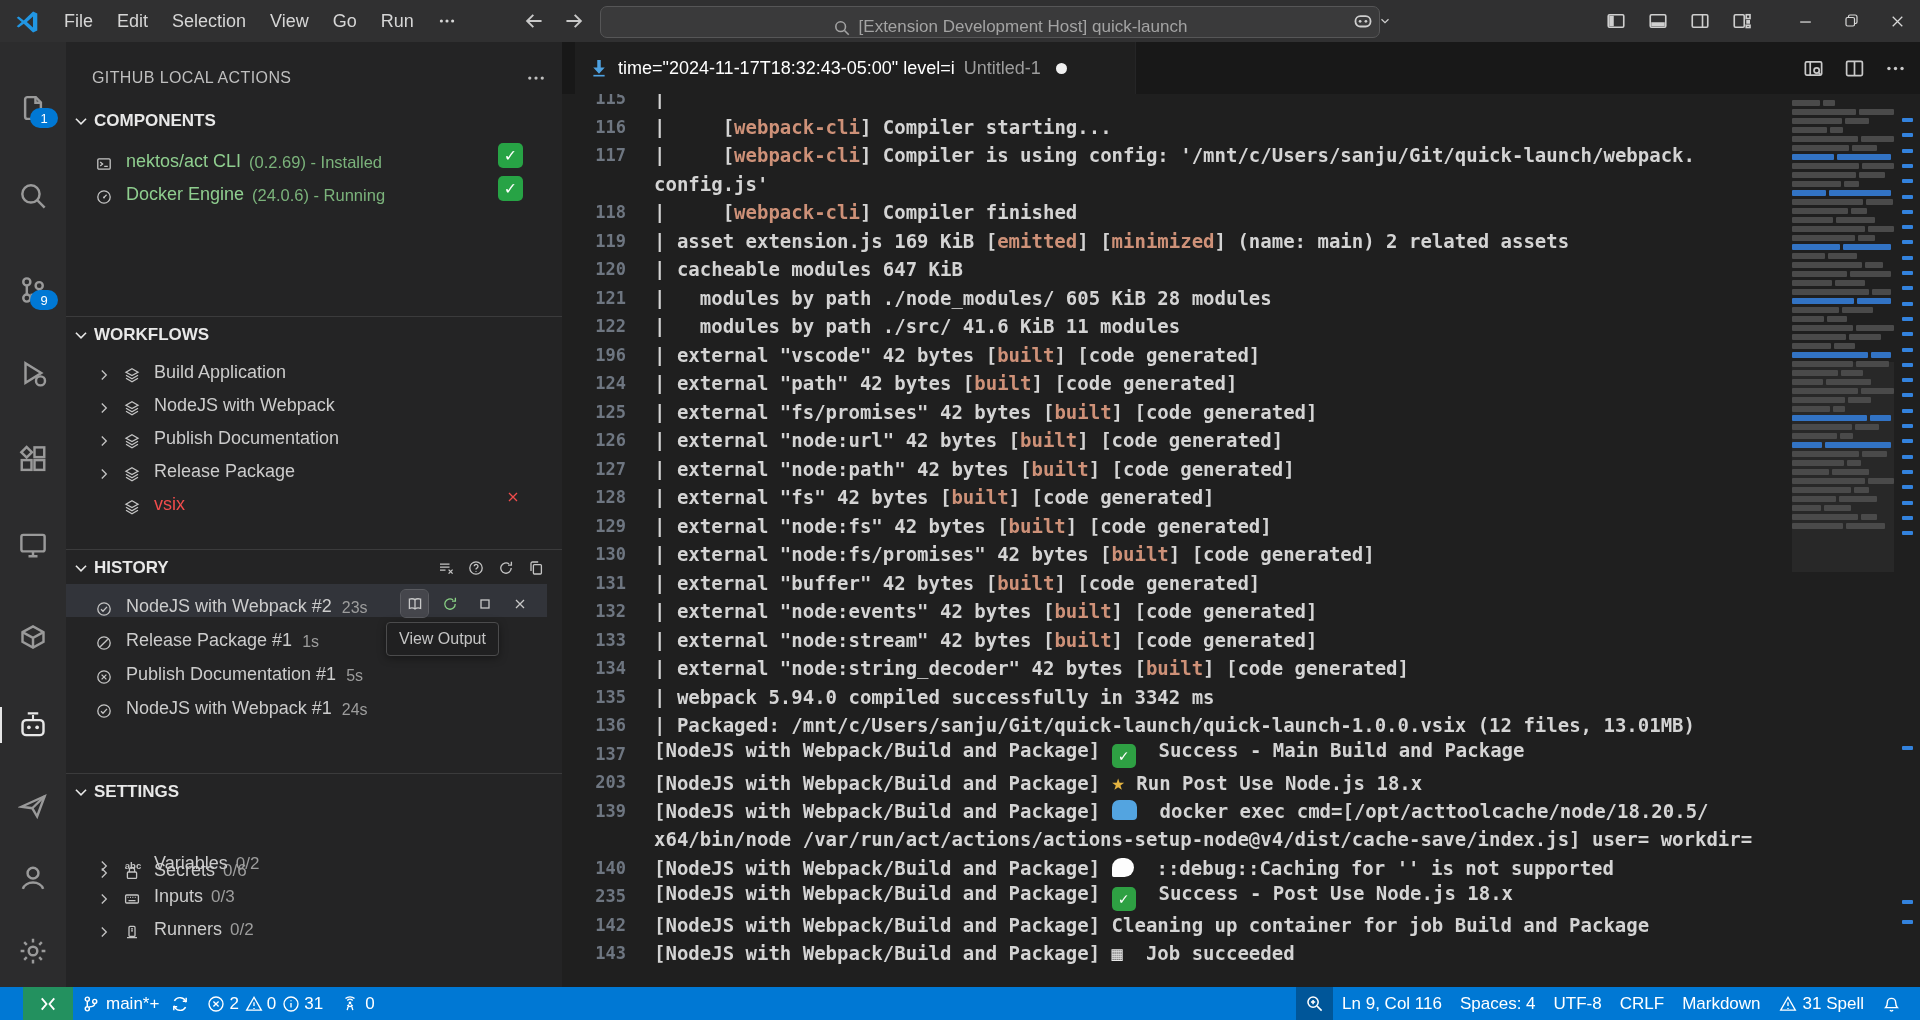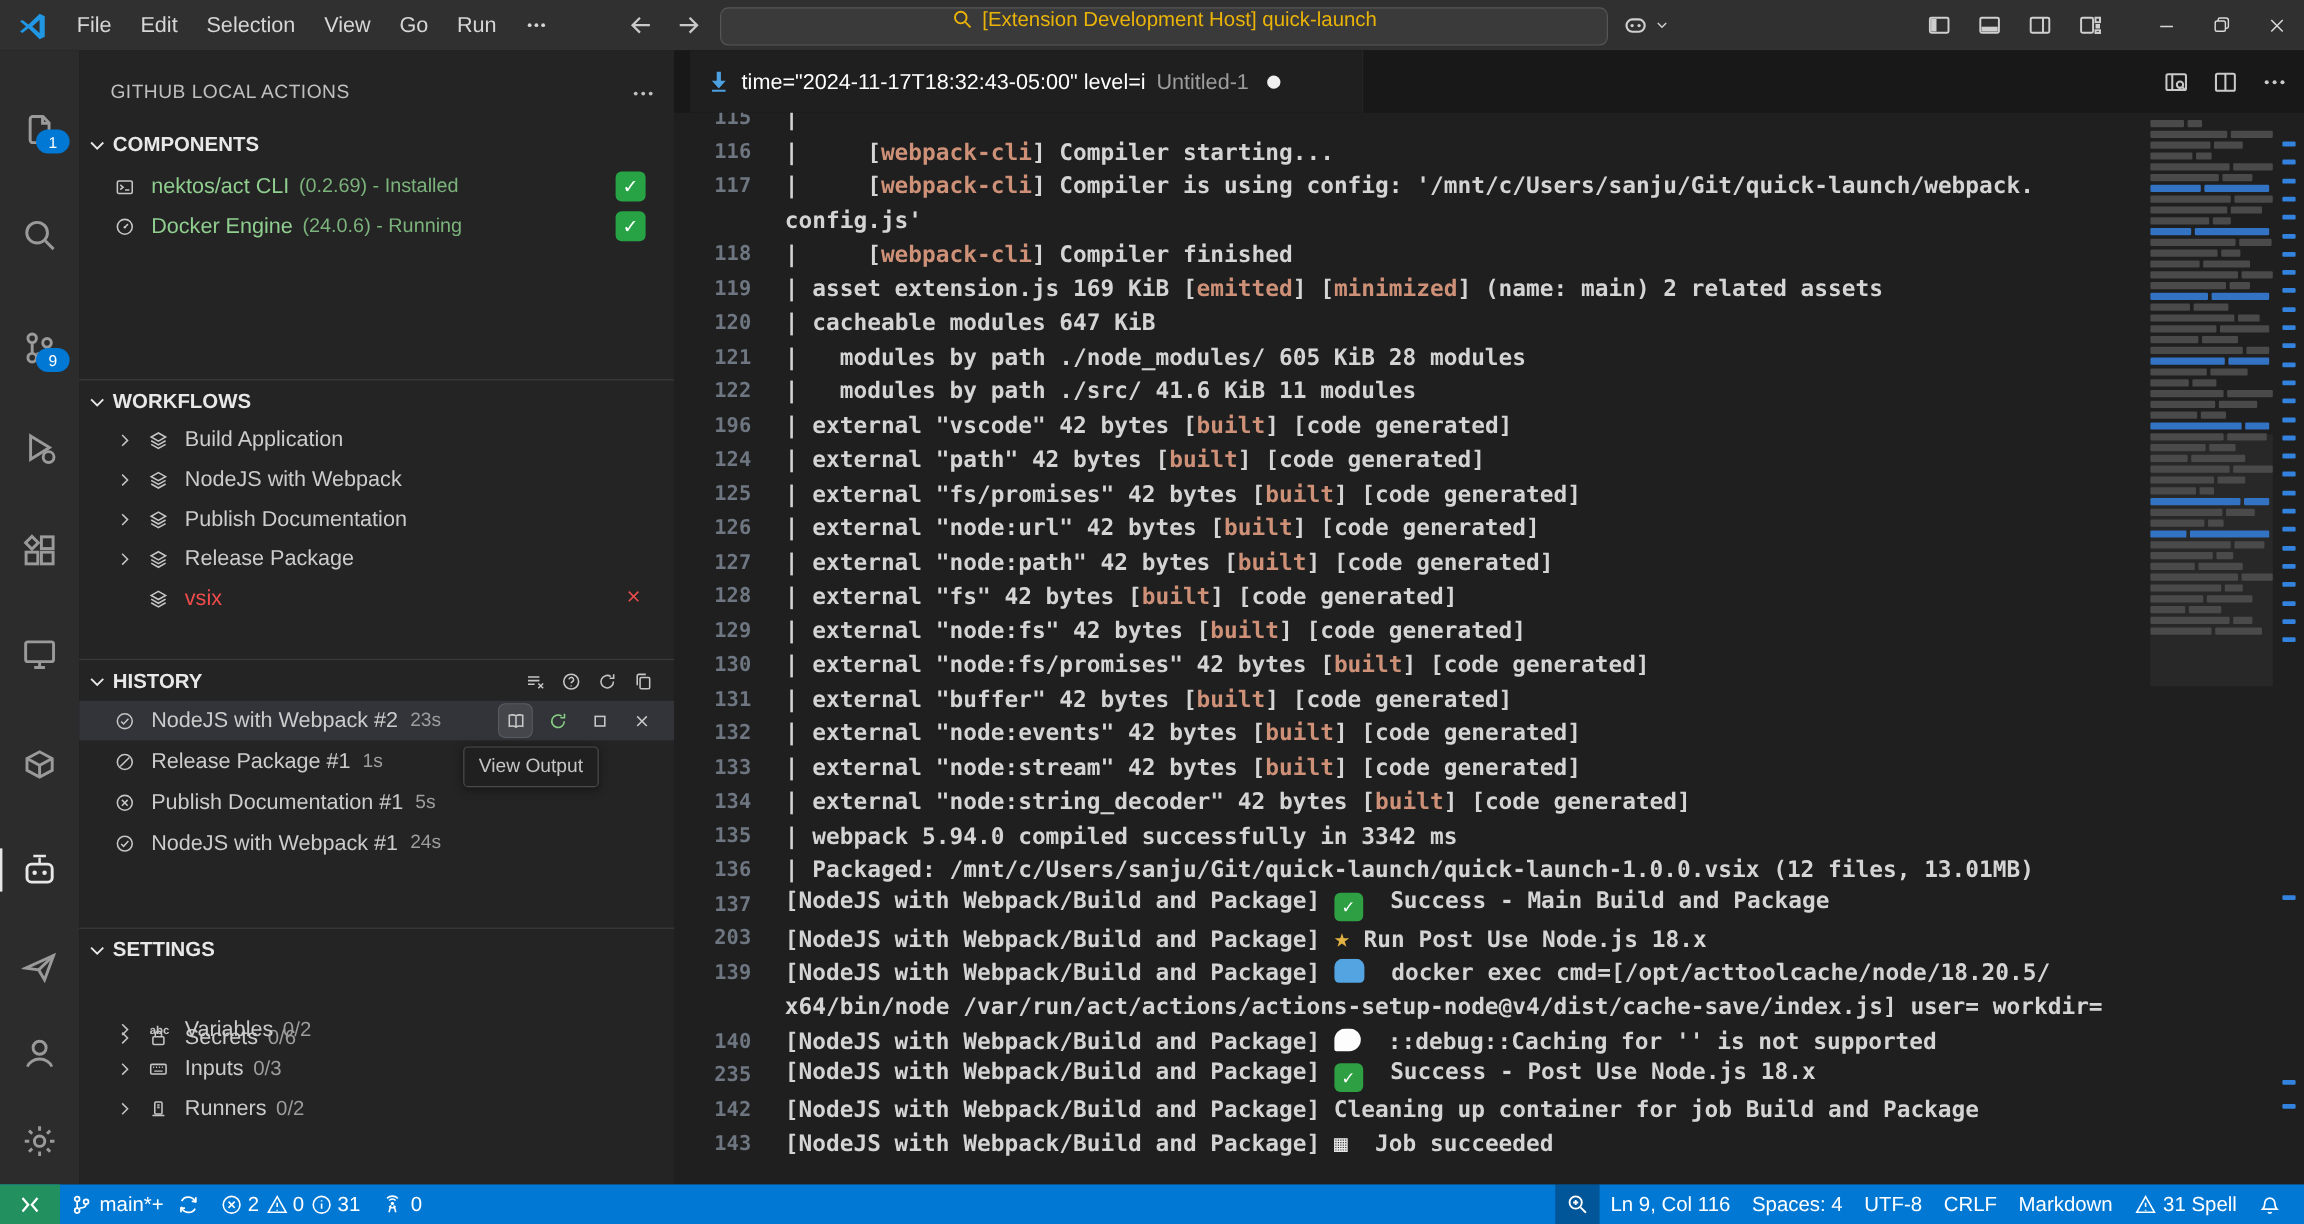--- a/index.html
+++ b/index.html
@@ -6,21 +6,21 @@
   #app{position:relative;width:1920px;height:1020px;background:#1f1f1f;overflow:hidden;
        font-family:"Liberation Sans",sans-serif;color:#ccc;}
   svg{display:block}
   
   .titlebar{position:absolute;left:0;top:0;width:1920px;height:42px;background:#303031;}
   .logo{position:absolute;left:14px;top:9px;width:26px;height:26px;}
   .menus{position:absolute;left:52px;top:0;height:42px;display:flex;align-items:center;font-size:18px;color:#d6d6d6;}
   .menus .mi{padding:5px 12px;border-radius:6px;cursor:default;}
   .navarrows{position:absolute;left:523px;top:0;height:42px;display:flex;align-items:center;gap:18px;color:#c9c9c9;}
   .searchbox{position:absolute;left:600px;top:6px;width:738px;height:30px;background:#3a3a3b;border:1px solid #565657;
-             border-radius:7px;display:flex;align-items:flex-start;justify-content:center;gap:8px;color:#eab308;font-size:17px;}
+             border-radius:7px;display:flex;align-items:flex-end;justify-content:center;gap:8px;color:#a3a3a3;font-size:17px;padding-left:40px;}
   .copilot{position:absolute;left:1352px;top:7px;height:28px;display:flex;align-items:center;gap:4px;color:#cfcfcf;}
   .laycluster{position:absolute;right:168px;top:0;height:42px;display:flex;align-items:center;gap:22px;color:#cfcfcf;}
   .wincontrols{position:absolute;right:0;top:0;height:42px;display:flex;}
   .wc{width:46px;height:42px;display:flex;align-items:center;justify-content:center;color:#d8d8d8;}
   
   .main{position:absolute;left:0;top:42px;width:1920px;height:945px;display:flex;}
   
   .activitybar{position:relative;width:66px;height:100%;background:#2c2c2d;flex:none;}
   .abitem{position:absolute;left:0;width:66px;height:48px;display:flex;align-items:center;justify-content:center;color:#9a9a9a;}
   .abitem.active{color:#e7e7e7;}
@@ -29,21 +29,21 @@
            font-size:13px;display:flex;align-items:center;justify-content:center;padding:0 4px;}
   
   .sidebar{position:relative;width:496px;height:100%;background:#242425;flex:none;font-size:18px;}
   .sbtitle{position:absolute;left:0;right:0;top:20px;height:32px;display:flex;align-items:center;padding:0 16px 0 26px;
            color:#bfbfbf;font-size:16px;letter-spacing:.4px;}
   .sbtitle .sp{flex:1}
   .divider{position:absolute;left:0;right:0;height:1px;background:#3b3b3c;}
   .sechead{position:absolute;left:6px;right:0;height:30px;display:flex;align-items:center;gap:4px;color:#e8e8e8;
            font-weight:bold;font-size:17px;}
   .sechead .hicons{margin-left:auto;display:flex;gap:14px;margin-right:18px;color:#c5c5c5;font-weight:normal;}
-  .srow{position:absolute;left:0;right:0;height:33px;display:flex;align-items:center;padding-left:30px;color:#cccccc;}
+  .srow{position:absolute;left:0;right:15px;height:33px;display:flex;align-items:flex-end;padding-left:30px;color:#cccccc;}
   .srow .tw{width:28px;color:#c5c5c5;flex:none;display:flex;}
   .srow .iw{width:30px;color:#c5c5c5;flex:none;display:flex;}
   .srow .cnt{color:#9d9d9d;margin-left:8px;font-size:17px;}
   .comp-name{color:#8fce8f;}
   .comp-detail{color:#7bb37b;font-size:16.5px;margin-left:8px;}
   .checkbox{position:absolute;right:24px;top:4px;width:25px;height:25px;background:#27a345;border-radius:5px;color:#fff;
             display:flex;align-items:center;justify-content:center;font-size:16px;}
   .redx{position:absolute;right:26px;top:7px;color:#f14c4c;}
   .wf-error{color:#f14c4c;}
   .hrow{padding-left:30px;}
@@ -80,21 +80,21 @@
   .minimap{position:absolute;right:26px;top:6px;width:102px;}
   .mrow{margin-bottom:3px;display:flex;gap:3px;}
   .mbar{height:6px;background:#4a4a4a;border-radius:1px;}
   .mrow.blue .mbar{background:#3273c4;}
   .mslider{position:absolute;right:26px;top:0;width:102px;height:210px;background:rgba(255,255,255,0.045);}
   .ruler{position:absolute;right:0;top:0;width:26px;bottom:0;}
   .rmark{position:absolute;right:7px;width:11px;height:4px;background:#3794ff;opacity:.85;border-radius:1px;}
   
   .statusbar{position:absolute;left:0;bottom:0;width:1920px;height:33px;background:#0078d4;color:#fff;display:flex;
              align-items:center;font-size:17px;}
-  .sbleft{display:flex;align-items:center;height:100%;}
+  .sbleft{display:flex;align-items:center;height:100%;padding-left:23px;}
   .remote{width:50px;height:100%;background:#23915f;display:flex;align-items:center;justify-content:center;color:#fff;flex:none;}
   .sitem{display:flex;align-items:center;gap:6px;padding:0 9px;height:100%;}
   .sbright{margin-left:auto;display:flex;align-items:center;height:100%;padding-right:10px;}
   .sitem.dark{background:rgba(0,0,0,.28);}
   .gap2{display:flex;align-items:center;gap:4px;}
 </style>
 </head>
 <body>
 
 <div id="app">

